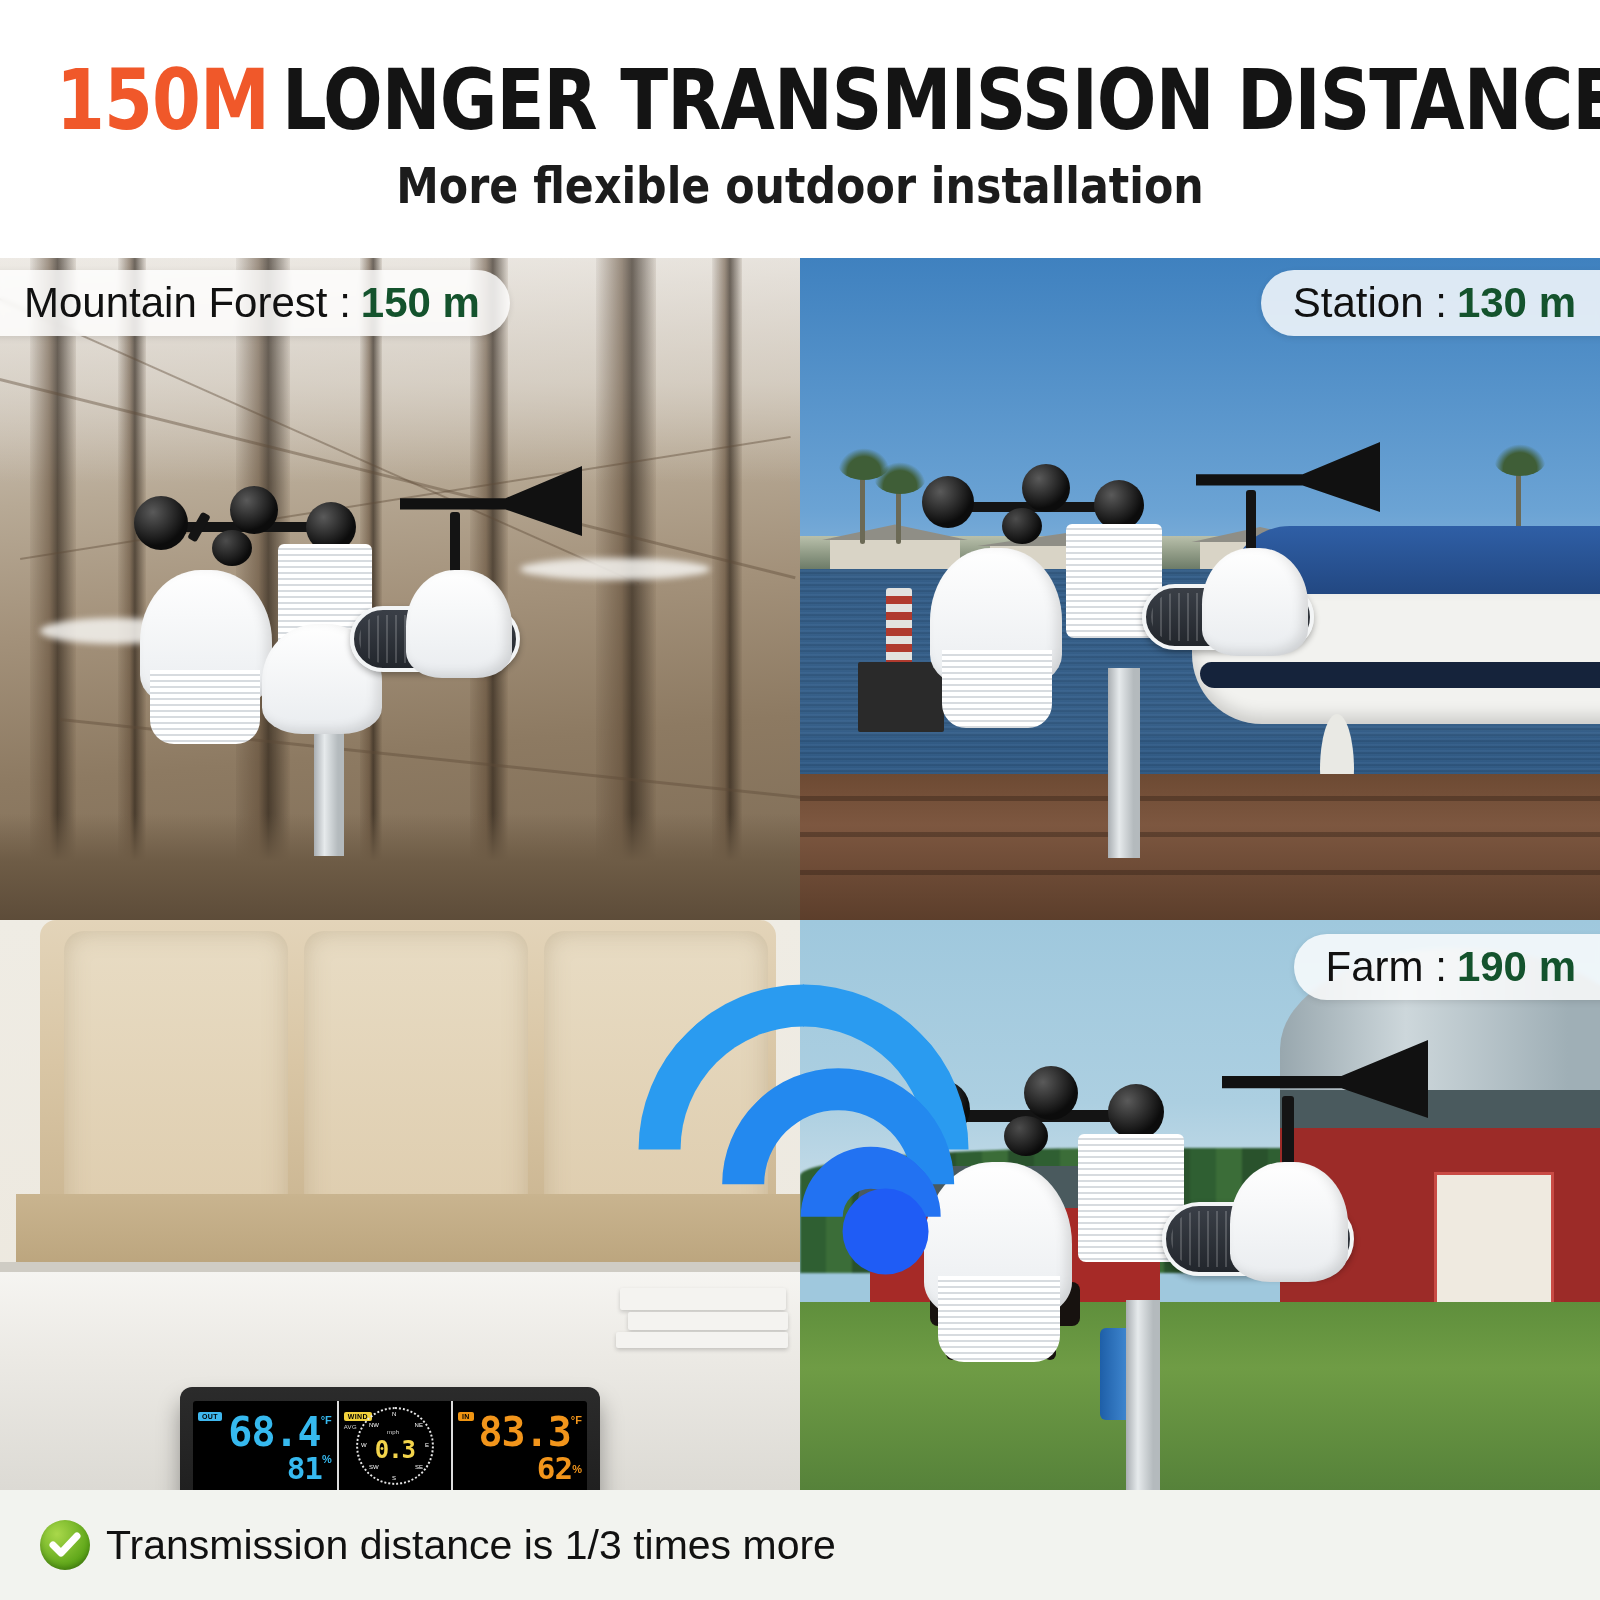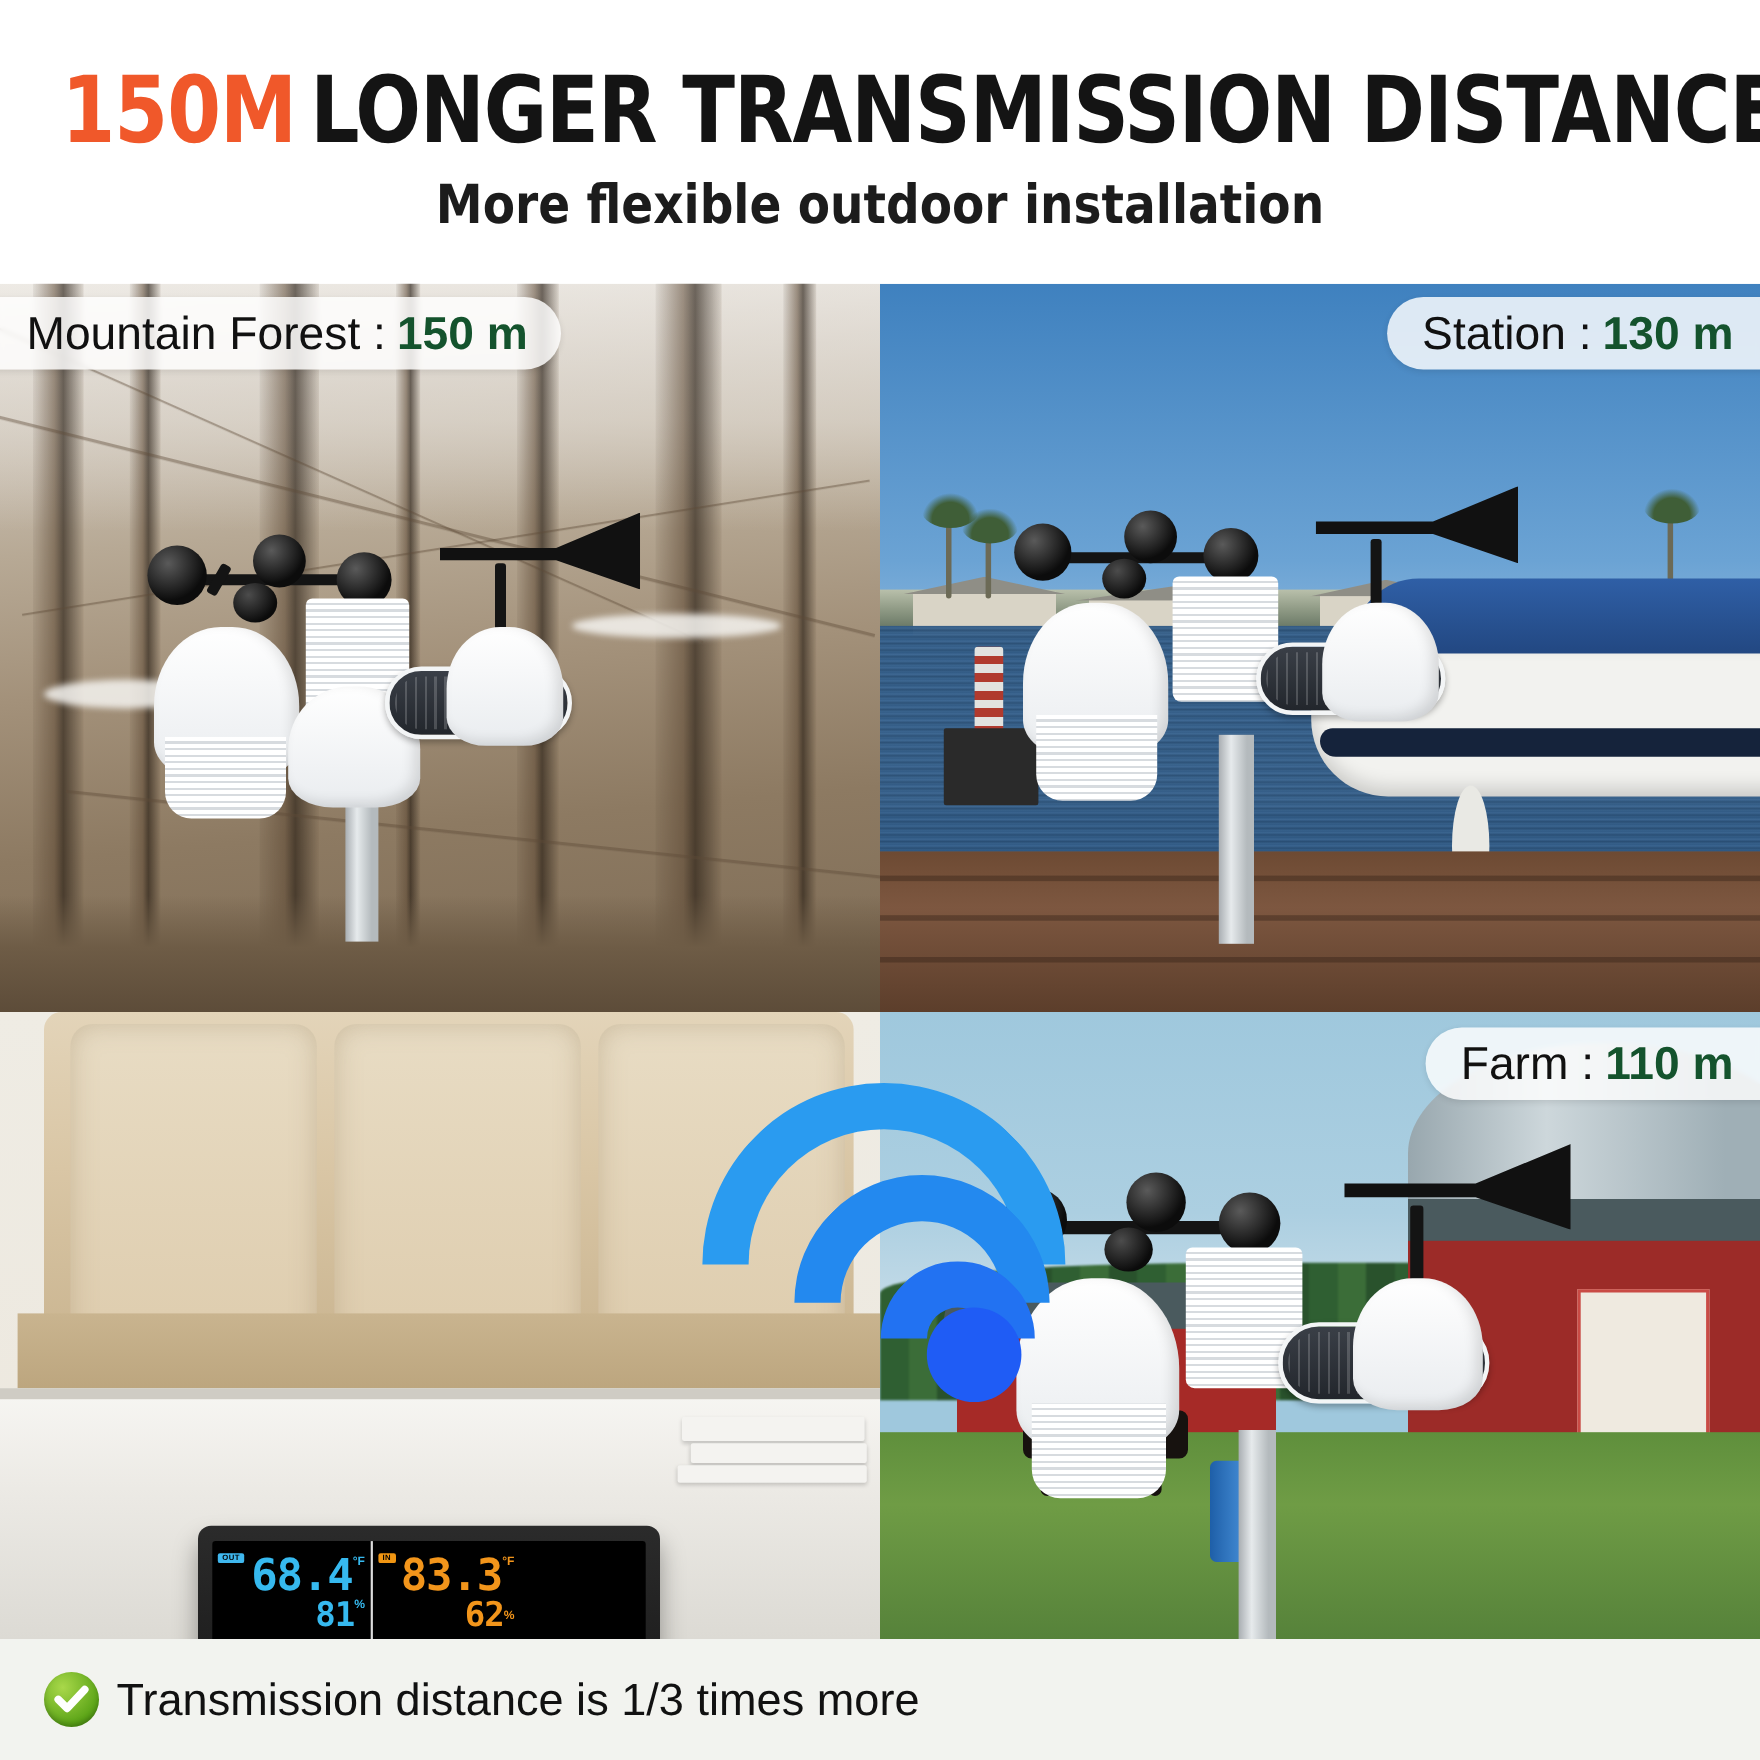--- a/index.html
+++ b/index.html
@@ -335,20 +335,36 @@
               <div style="display:flex; align-items:flex-start; justify-content:flex-end; margin-top:-11px;">
                 <span class="lcd c-cyan" style="font-size:40px;">68.4</span>
                 <span class="unit c-cyan" style="margin-top:2px;">°F</span>
               </div>
               <div style="display:flex; align-items:flex-start; justify-content:flex-end; margin-top:1px;text-decoration:underline;">
                 <span class="lcd c-cyan" style="font-size:31px;">81</span>
                 <span class="unit c-cyan">%</span>
               </div>
             </div>
 
+            <div class="cell divV" style="width:29%; padding:4px 5px;">
+              <span class="tag tag-wind">WIND</span>
+              <div class="tiny" style="margin-top:1px;">AVG</div>
+              <div class="compass">
+                <span class="cmark" style="left:50%; top:2px; margin-left:-3px;">N</span>
+                <span class="cmark" style="left:50%; bottom:2px; margin-left:-3px;">S</span>
+                <span class="cmark" style="left:3px; top:50%; margin-top:-4px;">W</span>
+                <span class="cmark" style="right:3px; top:50%; margin-top:-4px;">E</span>
+                <span class="cmark" style="left:11px; top:13px;">NW</span>
+                <span class="cmark" style="right:9px; top:13px;">NE</span>
+                <span class="cmark" style="left:11px; bottom:13px;">SW</span>
+                <span class="cmark" style="right:9px; bottom:13px;">SE</span>
+                <span class="tiny" style="position:absolute; left:50%; top:20px; margin-left:-8px;">mph</span>
+                <span class="lcd c-yell" style="position:absolute; left:50%; top:29px; transform:translateX(-50%); font-size:24px;">0.3</span>
+              </div>
+            </div>
 
             <div class="cell" style="width:34%; padding:4px 5px;">
               <span class="tag tag-in">IN</span>
               <div style="display:flex; align-items:flex-start; justify-content:flex-end; margin-top:-11px;">
                 <span class="lcd c-amber" style="font-size:40px;">83.3</span>
                 <span class="unit c-amber" style="margin-top:2px;">°F</span>
               </div>
               <div style="display:flex; align-items:center; justify-content:flex-end; margin-top:1px;">
                 <span class="lcd c-amber" style="font-size:31px;">62</span>
                 <span class="unit c-amber">%</span>
@@ -388,21 +404,21 @@
         <div class="s-stack" style="left:178px; top:84px;  width:106px; height:128px;"></div>
         <div class="s-stack" style="left:38px;  top:226px; width:122px; height:86px; border-radius:0 0 26px 26px;"></div>
         <div class="s-solar" style="left:262px; top:152px; width:192px; height:74px;"></div>
         <div class="s-arm" style="left:382px; top:46px;  width:12px;  height:110px;"></div>
         <div class="s-vane" style="left:322px; top:-10px; width:206px; height:78px;"></div>
         <div class="s-body" style="left:330px; top:112px; width:118px; height:120px;"></div>
       </div>
 
       <div class="pill pill-farm">
         <span>Farm :</span>
-        <span class="val">110 m</span>
+        <span class="val">190 m</span>
       </div>
     </div>
 
     <div class="wifi">
       <div class="warc" style="width:330px; height:330px; margin-left:-165px; border-width:42px; border-top-color:#2A9BF0; border-right-color:#2A9BF0; bottom:0;"></div>
       <div class="warc" style="width:232px; height:232px; margin-left:-116px; border-width:42px; border-top-color:#2389EF; border-right-color:#2389EF; bottom:0;"></div>
       <div class="warc" style="width:140px; height:140px; margin-left:-70px;  border-width:42px; border-top-color:#2272F2; border-right-color:#2272F2; bottom:0;"></div>
       <div class="wdot"></div>
     </div>
   </div>

